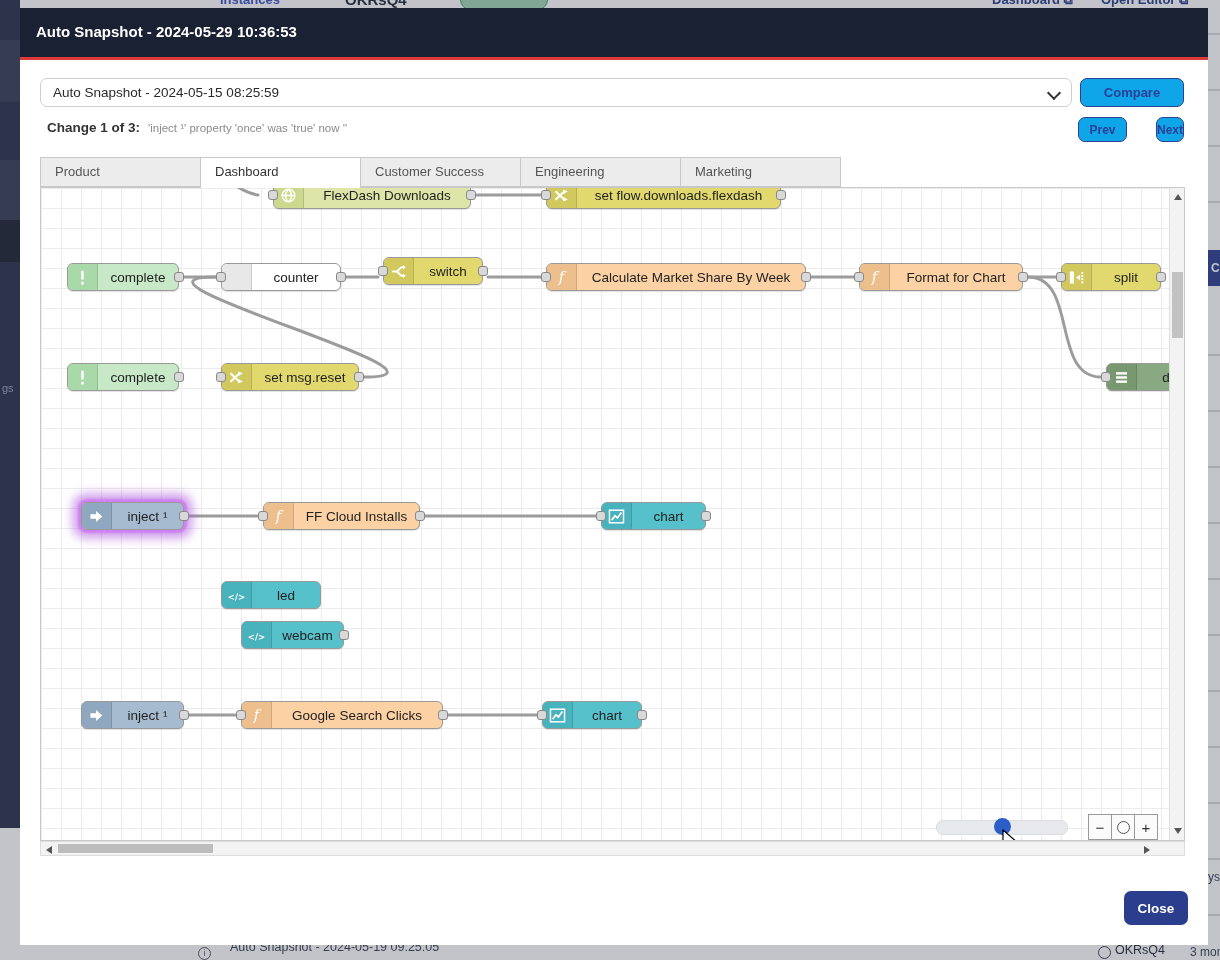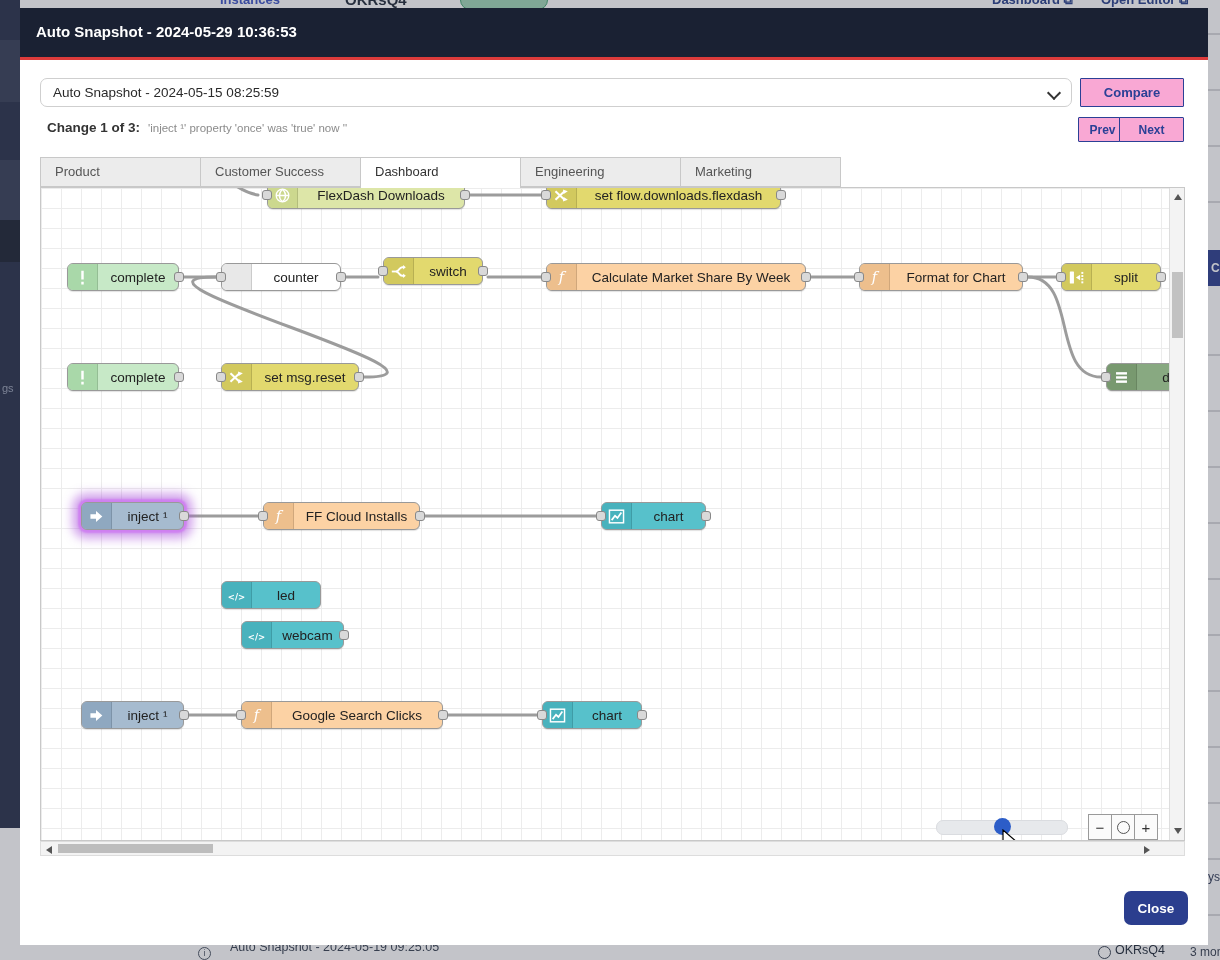--- a/index.html
+++ b/index.html
@@ -28,25 +28,25 @@
   .bd-right .btn-part{position:absolute;left:0;top:242px;width:12px;height:36px;background:#2b3e8e;color:#fff;font-size:12px;font-weight:bold;line-height:36px;padding-left:3px;}
   .bd-right .txt-part{position:absolute;left:0;top:862px;color:#2f3a56;font-size:12px;}
   .overlay{position:absolute;inset:0;background:rgba(55,60,75,0.30);}
   
   .modal{position:absolute;left:20px;top:8px;width:1188px;height:937px;background:#fff;}
   .m-header{position:absolute;left:0;top:0;right:0;height:49px;background:#1a2133;border-bottom:3px solid #dd3b3b;}
   .m-title{position:absolute;left:16px;top:15px;color:#fff;font-size:15px;font-weight:bold;}
   .m-select{position:absolute;left:20px;top:70px;width:1032px;height:29px;border:1px solid #cfcfcf;border-radius:7px;box-sizing:border-box;
     font-size:13.5px;color:#2a2a2a;display:flex;align-items:center;padding:0 12px;background:#fff;}
   .m-select .chev{position:absolute;right:12px;top:9px;width:8px;height:8px;border-right:2px solid #333;border-bottom:2px solid #333;transform:rotate(45deg);}
-  .btn-outline{position:absolute;background:#f9a8d4;border:1.5px solid #2b4096;color:#2b4096;border-radius:1px;
+  .btn-outline{position:absolute;background:#0ea5e9;border:1.5px solid #2b4096;color:#2b4096;border-radius:7px;
     font-weight:bold;font-size:13px;display:flex;align-items:center;justify-content:center;box-sizing:border-box;}
   .m-compare{right:24px;top:70px;width:104px;height:29px;}
   .m-prev{right:81px;top:109px;width:49px;height:25px;font-size:12px;}
-  .m-next{right:24px;top:109px;width:65px;height:25px;font-size:12px;}
+  .m-next{right:24px;top:109px;width:28px;height:25px;font-size:12px;}
   .m-change{position:absolute;left:27px;top:112px;font-size:13.5px;color:#333;font-weight:bold;}
   .m-change-detail{font-weight:normal;font-size:11.5px;color:#8b8b8b;margin-left:8px;}
   .tab-row{position:absolute;left:20px;top:149px;height:30px;display:flex;z-index:3;}
   .tab{width:161px;height:30px;box-sizing:border-box;background:#ececec;border:1px solid #c8c8c8;margin-left:-1px;
     font-size:13px;color:#555;line-height:28px;padding-left:14px;}
   .tab:first-child{margin-left:0;}
   .tab.active{background:#fff;color:#333;height:31px;border-bottom:0;}
   
   .canvas{position:absolute;left:20px;top:179px;width:1145px;height:654px;box-sizing:border-box;border:1px solid #c8c8c8;background:#fff;overflow:hidden;
     background-image:linear-gradient(to right,#ececec 1px,transparent 1px),linear-gradient(to bottom,#ececec 1px,transparent 1px);
@@ -124,22 +124,22 @@
   <div class="btn-outline m-compare">Compare</div>
 
   <div class="m-change">
     <span>Change 1 of 3:</span><span class="m-change-detail">'inject ¹' property 'once' was 'true' now ''</span>
   </div>
   <div class="btn-outline m-prev">Prev</div>
   <div class="btn-outline m-next">Next</div>
 
   <div class="tab-row">
       <div class="tab">Product</div>
+      <div class="tab active">Dashboard</div>
       <div class="tab">Customer Success</div>
-      <div class="tab active">Dashboard</div>
       <div class="tab">Engineering</div>
       <div class="tab">Marketing</div>
     </div>
 
   <div class="canvas">
     <svg class="wire-layer" width="1143" height="652">
         <path d="M143 89 C193 89 125 89 175 89"></path>
         <path d="M305 89 C355 89 287 89 337 89"></path>
         <path d="M447 89 C497 89 450 89 500 89"></path>
         <path d="M770 89 C820 89 763 89 813 89"></path>
@@ -165,21 +165,21 @@
       <div class="zbtn">
           <span class="zcircle"></span>
         </div>
       <div class="zbtn">+</div>
     </div>
     <div class="vscroll">
       <div class="tri-up"></div>
       <div class="vthumb"></div>
       <div class="tri-down"></div>
     </div>
-  <div class="nr-node" style="left: 226px; top: -7px; width: 198px; background: rgb(221, 230, 168);">
+  <div class="nr-node" style="left: 232px; top: -7px; width: 198px; background: rgb(221, 230, 168);">
         <div class="nr-ic" style="background: rgb(204, 216, 142);">
           <svg viewBox="0 0 14 14" fill="none" stroke="#fff" stroke-width="1.1">
             <circle cx="7" cy="7" r="5.2"></circle>
             <path d="M1.8 7h10.4M7 1.8c-3.4 3-3.4 7.4 0 10.4M7 1.8c3.4 3 3.4 7.4 0 10.4"></path>
           </svg>
         </div>
         <div class="nr-lb">FlexDash Downloads</div>
         <div class="port in"></div>
         <div class="port out"></div>
       </div>

